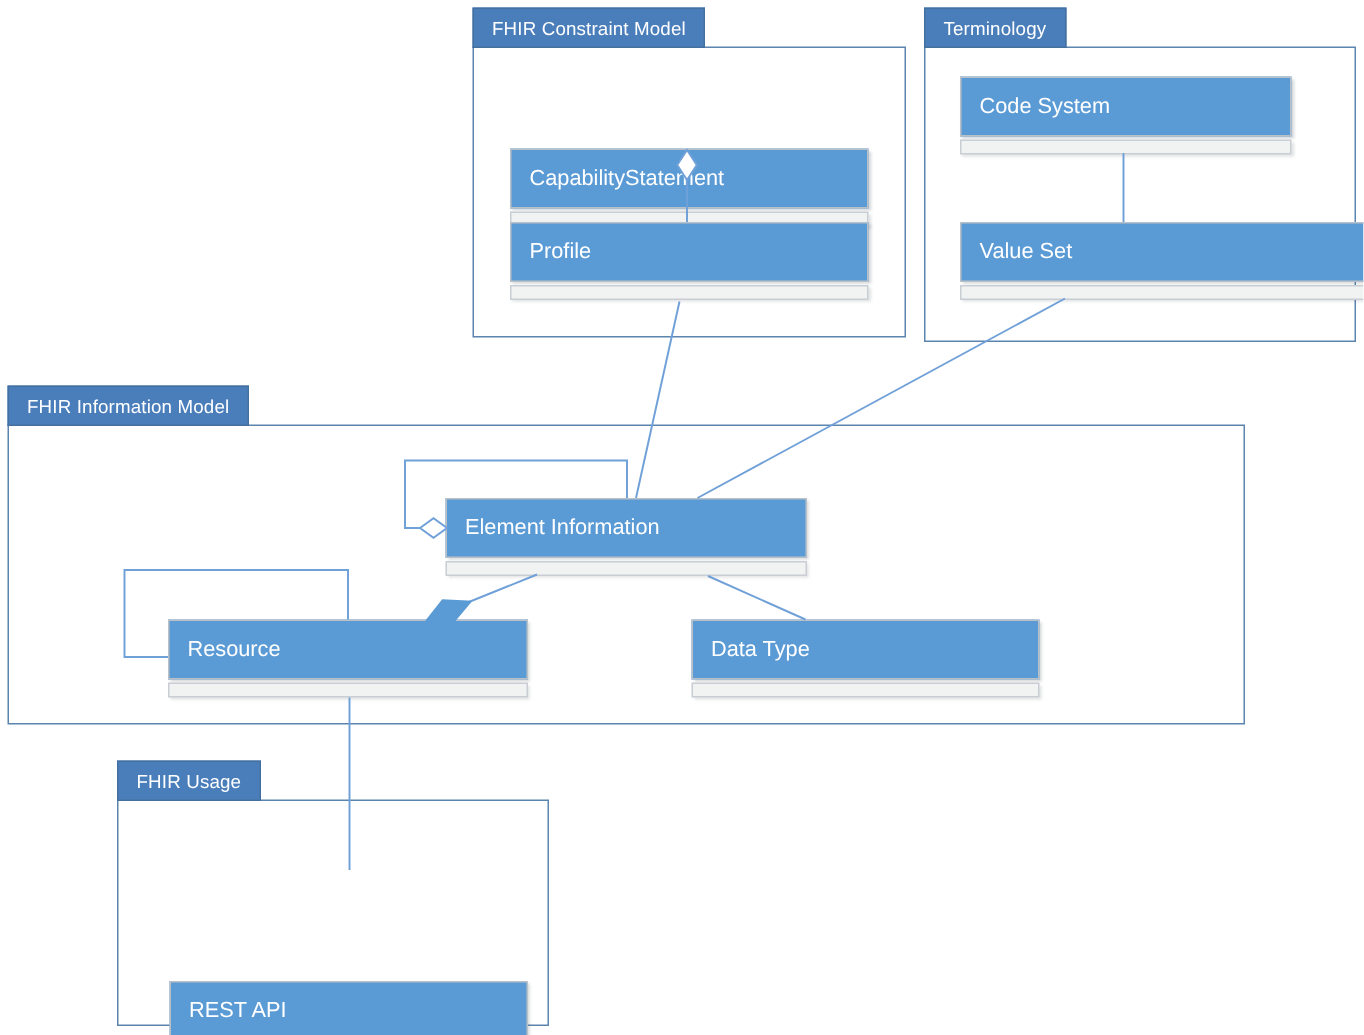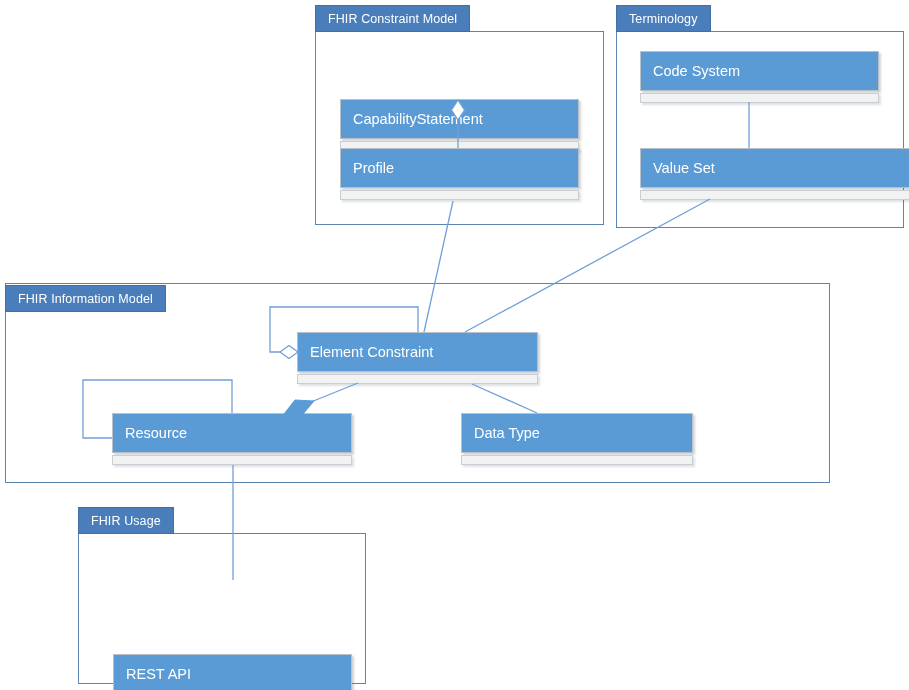--- a/index.html
+++ b/index.html
@@ -101,57 +101,57 @@
 <body>
 
 <div id="canvas">
 
   <div class="pkg-tab" style="left:315px; top:5px;">FHIR Constraint Model</div>
   <div class="pkg-body" style="left:315px; top:31px; width:289px; height:194px;"></div>
 
   <div class="pkg-tab" style="left:616px; top:5px;">Terminology</div>
   <div class="pkg-body" style="left:616px; top:31px; width:288px; height:197px;"></div>
 
-  <div class="pkg-tab" style="left:5px; top:257px;margin-top:28px;">FHIR Information Model</div>
+  <div class="pkg-tab" style="left:5px; top:257px;">FHIR Information Model</div>
   <div class="pkg-body" style="left:5px; top:283px; width:825px; height:200px;"></div>
 
   <div class="pkg-tab" style="left:78px; top:507px;">FHIR Usage</div>
   <div class="pkg-body" style="left:78px; top:533px; width:288px; height:151px;"></div>
 
   <div class="uml-class" style="left:340px; top:51px; width:239px;margin-top:48px;">
     <div class="cls-header">
       <span>CapabilityStatement</span>
     </div>
     <div class="cls-strip"></div>
   </div>
 
   <div class="uml-class" style="left:340px; top:148px; width:239px;border-radius:14px;">
     <div class="cls-header">
       <span>Profile</span>
     </div>
     <div class="cls-strip"></div>
   </div>
 
-  <div class="uml-class" style="left:640px; top:51px; width:239px;">
+  <div class="uml-class" style="left:640px; top:51px; width:221px;">
     <div class="cls-header">
       <span>Code System</span>
     </div>
     <div class="cls-strip"></div>
   </div>
 
   <div class="uml-class" style="left:640px; top:148px; width:286px;">
     <div class="cls-header">
       <span>Value Set</span>
     </div>
     <div class="cls-strip"></div>
   </div>
 
   <div class="uml-class" style="left:297px; top:332px; width:241px;">
     <div class="cls-header">
-      <span>Element Constraint</span>
+      <span>Element Information</span>
     </div>
     <div class="cls-strip"></div>
   </div>
 
   <div class="uml-class" style="left:112px; top:413px; width:240px;">
     <div class="cls-header">
       <span>Resource</span>
     </div>
     <div class="cls-strip"></div>
   </div>

